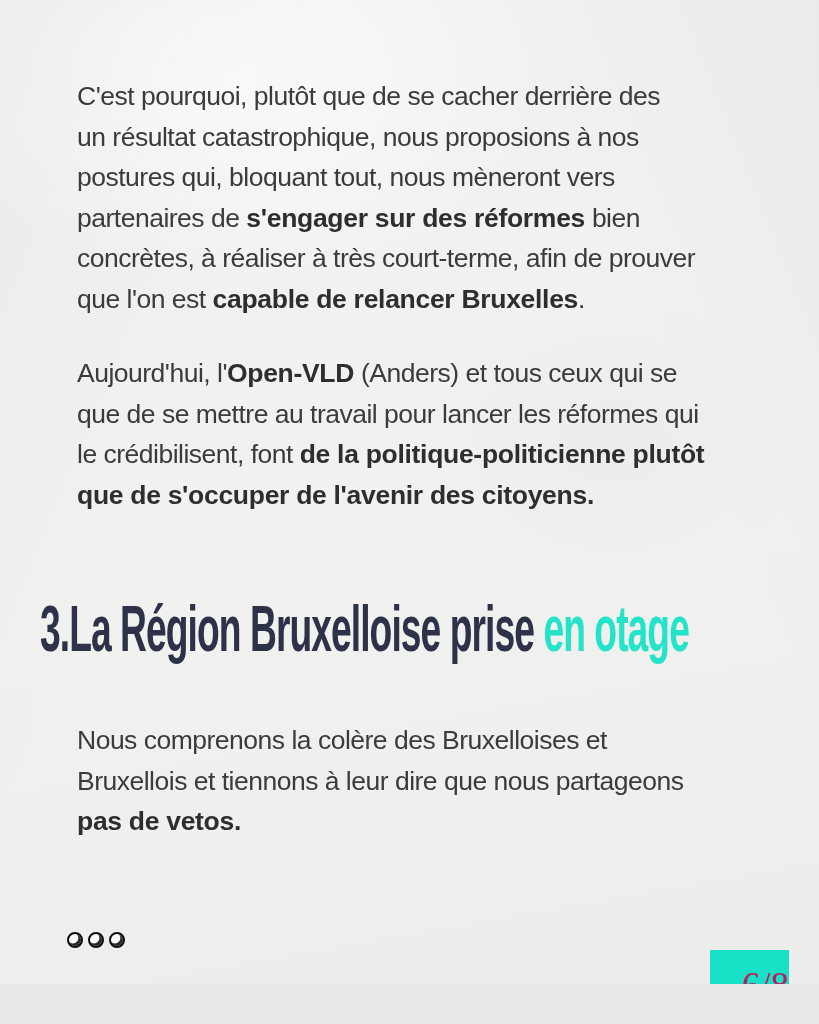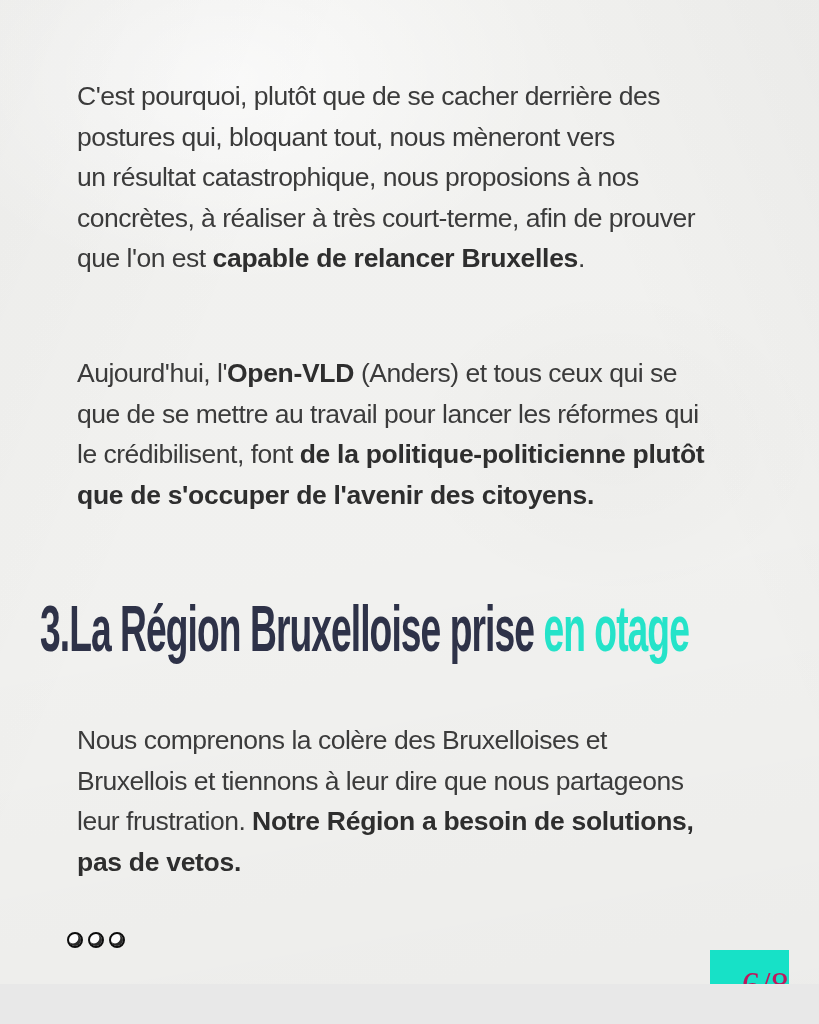--- a/index.html
+++ b/index.html
@@ -60,41 +60,41 @@
     padding-bottom:4px;box-sizing:border-box;
   }
 </style>
 </head>
 <body>
 
 <div class="page">
 
   <div class="para" id="para-1">
       <div class="line"><span>C'est pourquoi, plutôt que de se cacher derrière des</span></div>
+      <div class="line"><span>un résultat catastrophique, nous proposions à nos</span></div>
       <div class="line"><span>postures qui, bloquant tout, nous mèneront vers</span></div>
-      <div class="line"><span>un résultat catastrophique, nous proposions à nos</span></div>
+      <div class="line"><span>partenaires de </span><span class="b">s'engager sur des réformes</span><span> bien</span></div>
       <div class="line"><span>concrètes, à réaliser à très court-terme, afin de prouver</span></div>
       <div class="line"><span>que l'on est </span><span class="b">capable de relancer Bruxelles</span><span>.</span></div>
     </div>
 
   <div class="para" id="para-2">
       <div class="line"><span>Aujourd'hui, l'</span><span class="b">Open-VLD</span><span> (Anders) et tous ceux qui se</span></div>
       <div class="line"><span>que de se mettre au travail pour lancer les réformes qui</span></div>
       <div class="line"><span>le crédibilisent, font </span><span class="b">de la politique-politicienne plutôt</span></div>
       <div class="line"><span class="b">que de s'occuper de l'avenir des citoyens.</span></div>
     </div>
 
   <h1 class="heading" style="margin:0;font-weight:800;text-decoration:underline;">
     <span class="heading-scale"><span class="navy">3.La Région Bruxelloise prise </span><span class="teal">en otage</span></span>
   </h1>
 
   <div class="para" id="para-3">
       <div class="line"><span>Nous comprenons la colère des Bruxelloises et</span></div>
       <div class="line"><span>Bruxellois et tiennons à leur dire que nous partageons</span></div>
-      <div class="line"><span>leur frustration. </span><span class="b">Notre Région a besoin de solutions,</span></div>
       <div class="line"><span class="b">pas de vetos.</span></div>
     </div>
 
   <div class="dots">
       <span class="ring"></span>
       <span class="ring"></span>
       <span class="ring"></span>
     </div>
 
   <div class="badge">

